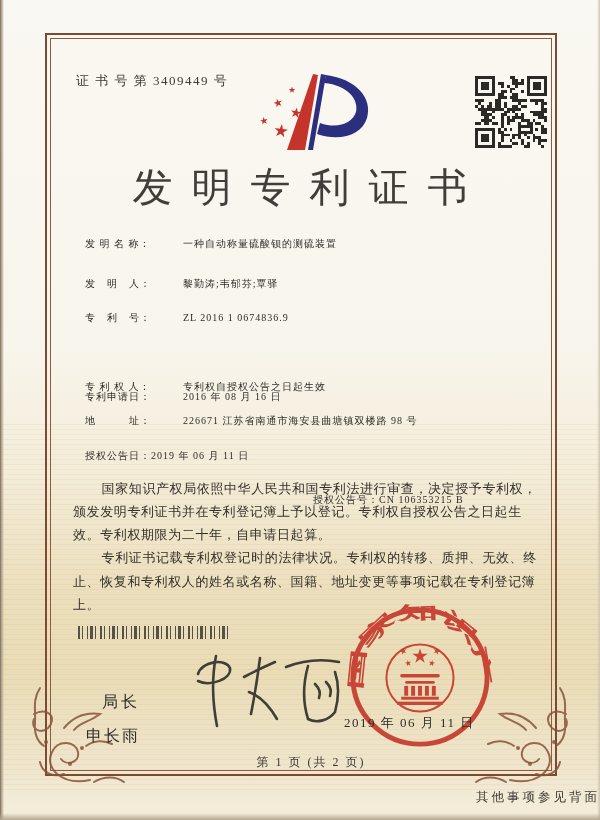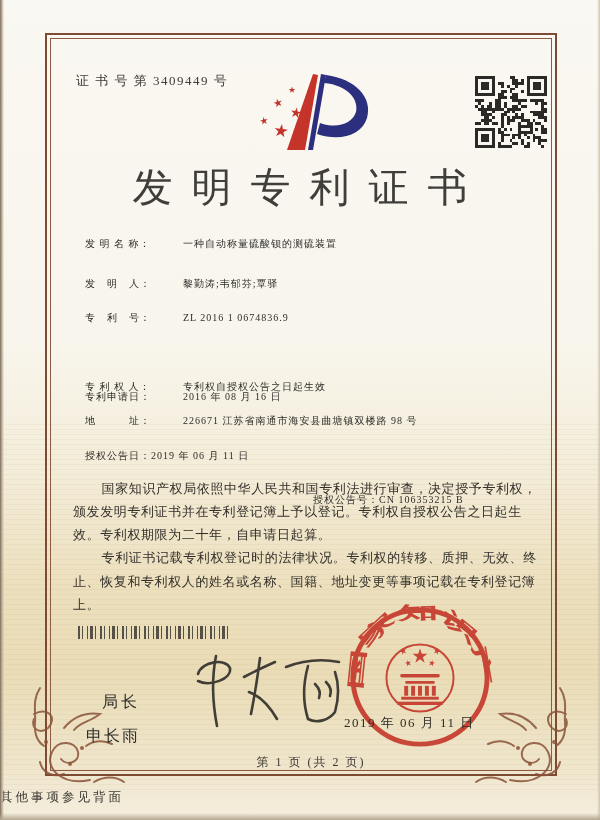--- a/index.html
+++ b/index.html
@@ -56,21 +56,21 @@
 
   .signer { position:absolute; left:86px; top:692px; font-size:16px; color:#2f2d29; letter-spacing:3px;text-align:right; }
   .signer .name { margin-top:13px; letter-spacing:2px; }
   .signature-svg { position:absolute; left:182px; top:646px; width:170px; height:92px; }
 
   .seal { position:absolute; left:346px; top:603px; width:148px; height:148px; opacity:.92; }
   .seal-date { position:absolute; left:344px; top:714px; font-size:13px; color:#2e2c29; letter-spacing:1.5px; }
 
   .page-num { position:absolute; left:0; top:754px; width:100%; text-align:center;
     font-size:12px; color:#3a3833; letter-spacing:2px;margin-left:11px; }
-  .back-note { position:absolute; left:0; top:789px; width:100%; text-align:left;
+  .back-note { position:absolute; left:0; top:789px; width:100%; text-align:right;
     font-size:12.5px; color:#3a3833; letter-spacing:3px; }
 </style>
 </head>
 <body>
 
 <div class="page">
 
   <div class="scanline-texture"></div>
 
   <div class="frame">

